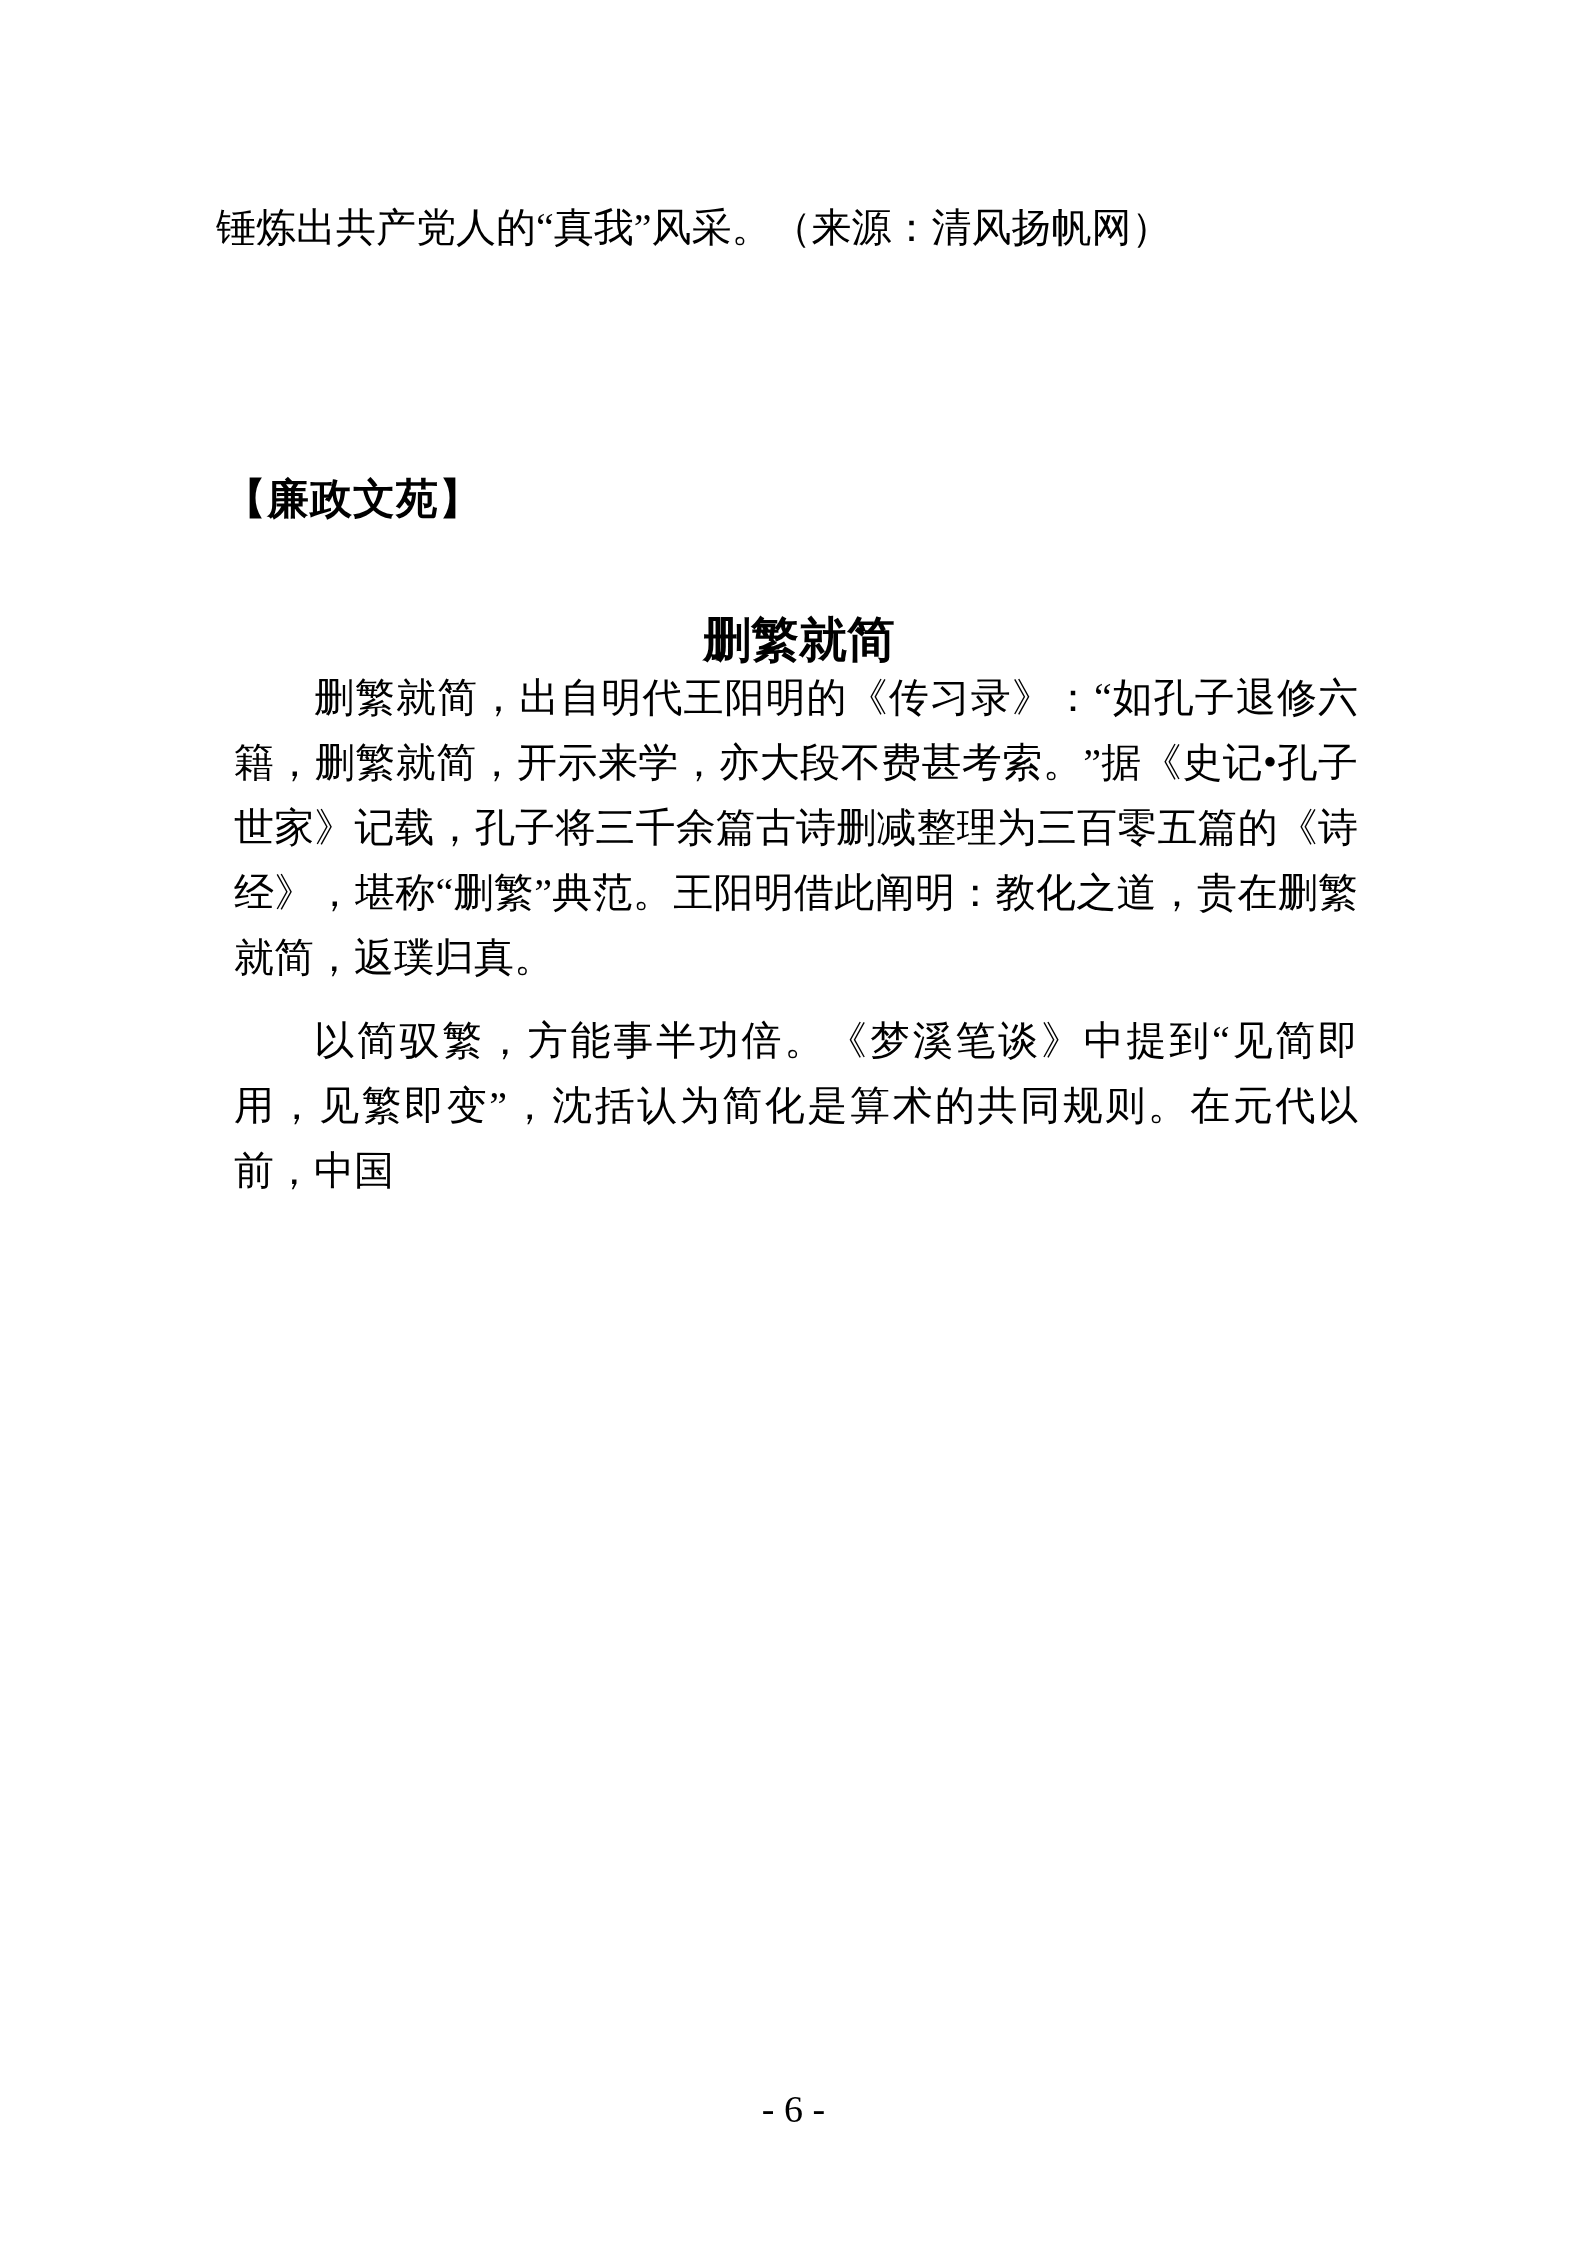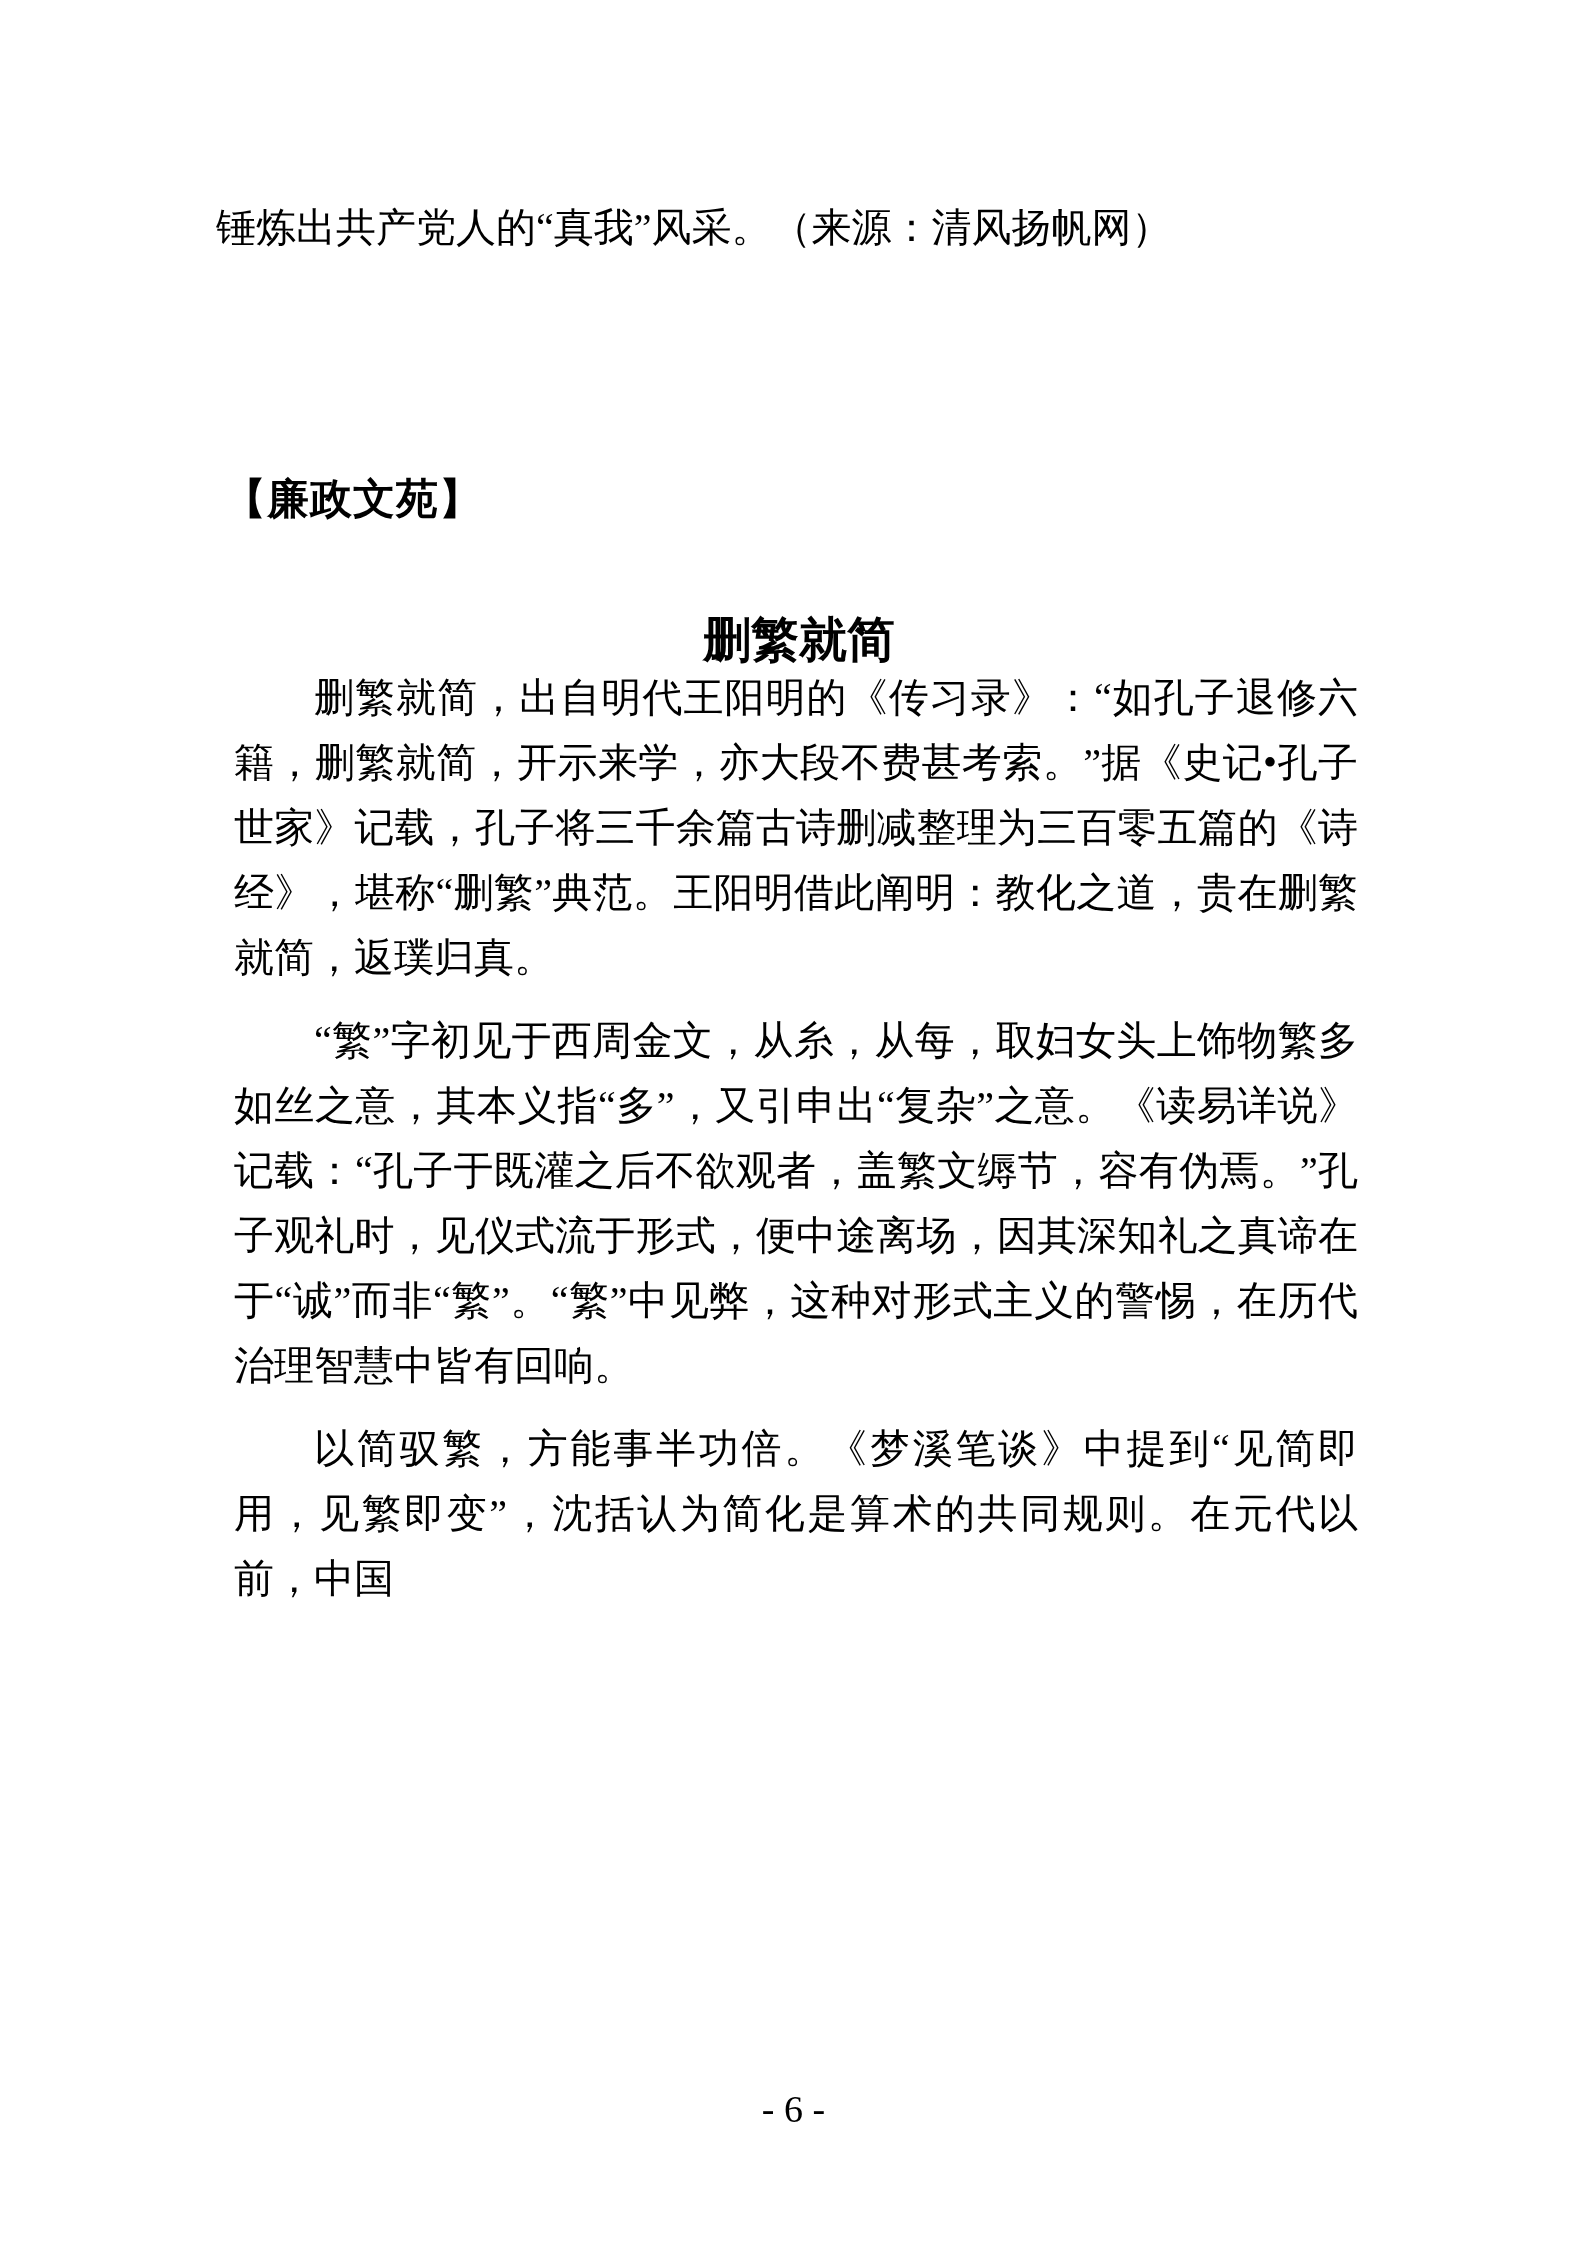--- a/index.html
+++ b/index.html
@@ -78,19 +78,18 @@
 <div class="page">
 
   <p class="cont">锤炼出共产党人的“真我”风采。（来源：清风扬帆网）</p>
 
   <h2 class="section">【廉政文苑】</h2>
 
   <h1 class="title">删繁就简</h1>
 
   <div class="body">
     <p>删繁就简，出自明代王阳明的《传习录》：“如孔子退修六籍，删繁就简，开示来学，亦大段不费甚考索。”据《史记•孔子世家》记载，孔子将三千余篇古诗删减整理为三百零五篇的《诗经》，堪称“删繁”典范。王阳明借此阐明：教化之道，贵在删繁就简，返璞归真。</p>
-    <p>“繁”字初见于西周金文，从糸，从每，取妇女头上饰物繁多如丝之意，其本义指“多”，又引申出“复杂”之意。《读易详说》记载：“孔子于既灌之后不欲观者，盖繁文缛节，容有伪焉。”孔子观礼时，见仪式流于形式，便中途离场，因其深知礼之真谛在于“诚”而非“繁”。“繁”中见弊，这种对形式主义的警惕，在历代治理智慧中皆有回响。</p>
     <p>以简驭繁，方能事半功倍。《梦溪笔谈》中提到“见简即用，见繁即变”，沈括认为简化是算术的共同规则。在元代以前，中国</p>
   </div>
 
   <div class="pagenum">- 6 -</div>
 
 </div>
 
 </body></html>

